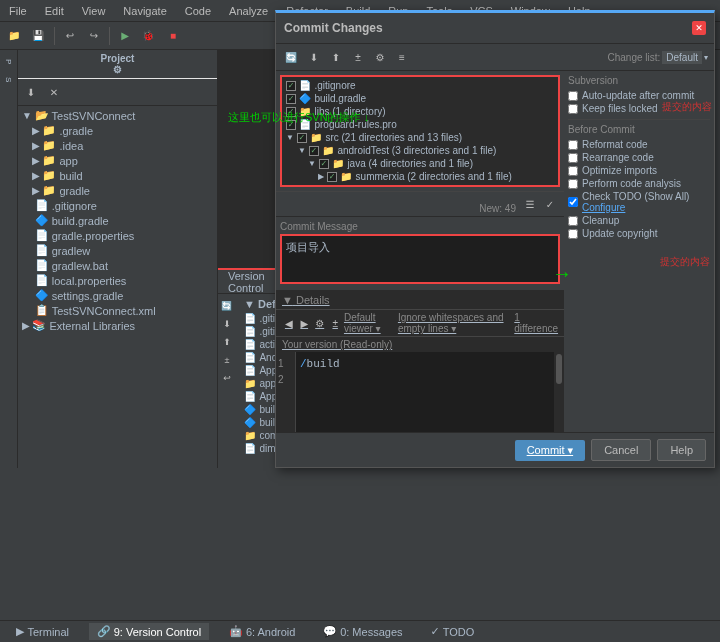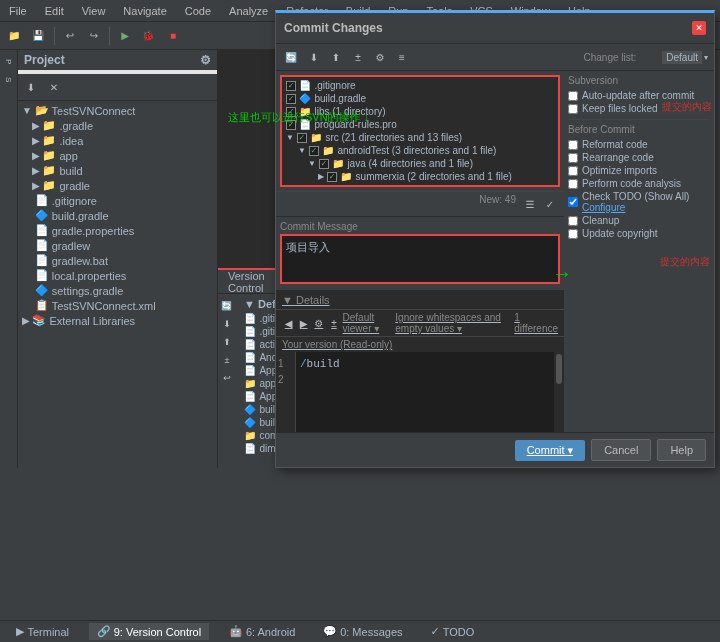--- a/index.html
+++ b/index.html
@@ -85,27 +85,28 @@
     .project-panel {
       width: 200px;
       background: #3c3f41;
       border-right: 1px solid #2b2b2b;
       display: flex;
       flex-direction: column;
     }
     .panel-header {
       background: #3c3f41;
       padding: 3px 6px;
-      font-size: 12px;
+      font-size: 10px;
       font-weight: bold;
       color: #a9b7c6;
-      border-bottom: 4px solid #e5e5e5;
+      border-bottom: 1px solid #e5e5e5;
       display: flex;
       align-items: center;
       justify-content: space-between;
+      flex-direction: column;
     }
     .panel-toolbar {
       display: flex;
       align-items: center;
       padding: 2px;
       gap: 1px;
       border-bottom: 1px solid #2b2b2b;
     }
     .project-tree {
       flex: 1;
@@ -509,21 +510,20 @@
 
     .change-list-label {
       color: #888;
       font-size: 10px;
     }
     .change-list-value {
       color: #a9b7c6;
       font-size: 10px;
       background: #4c5052;
       padding: 1px 4px;
-      margin-left: 24px;
     }
 
     .dropdown-arrow { font-size: 8px; }
 
     .before-commit-section {
       border-top: 1px solid #444;
       padding-top: 4px;
       margin-top: 4px;
     }
     .before-commit-title {
@@ -841,21 +841,21 @@
             <span>java (4 directories and 1 file)</span>
           </div>
           <div class="df-item" style="padding-left:36px;">
             <span style="font-size:8px;">▶</span>
             <div class="checkbox">✓</div>
             <span style="color:#e8c46a;">📁</span>
             <span>summerxia (2 directories and 1 file)</span>
           </div>
         </div>
 
-        <div style="display:flex;align-items:flex-start;padding:2px 4px;border-top:1px solid #444;">
+        <div style="display:flex;align-items:flex-end;padding:2px 4px;border-top:1px solid #444;">
           <span class="new-count">New: 49</span>
           <div class="dialog-btn">☰</div>
           <div class="dialog-btn">✓</div>
         </div>
 
         <div class="commit-msg-area">
           <div class="commit-msg-label">
             <span>Commit Message</span>
           </div>
           <textarea class="commit-textarea" style="">项目导入</textarea>
@@ -865,21 +865,21 @@
           <div class="details-header">
             <span>▼</span>
             <span>Details</span>
           </div>
           <div class="details-toolbar">
             <div class="dialog-btn">◀</div>
             <div class="dialog-btn">▶</div>
             <div class="dialog-btn">⚙</div>
             <div class="dialog-btn">±</div>
             <span style="color:#888;font-size:10px;">Default viewer ▾</span>
-            <span style="color:#888;font-size:10px;margin-left:4px;">Ignore whitespaces and empty values ▾</span>
+            <span style="color:#888;font-size:10px;margin-left:4px;">Ignore whitespaces and empty lines ▾</span>
             <div style="flex:1;"></div>
             <span style="color:#888;font-size:10px;">1 difference</span>
           </div>
           <div style="padding:2px 6px;font-size:10px;color:#888;background:#2b2b2b;">
             <span>Your version (Read-only)</span>
           </div>
           <div class="details-content">
             <div class="line-numbers">
               <div>1</div>
               <div>2</div>

